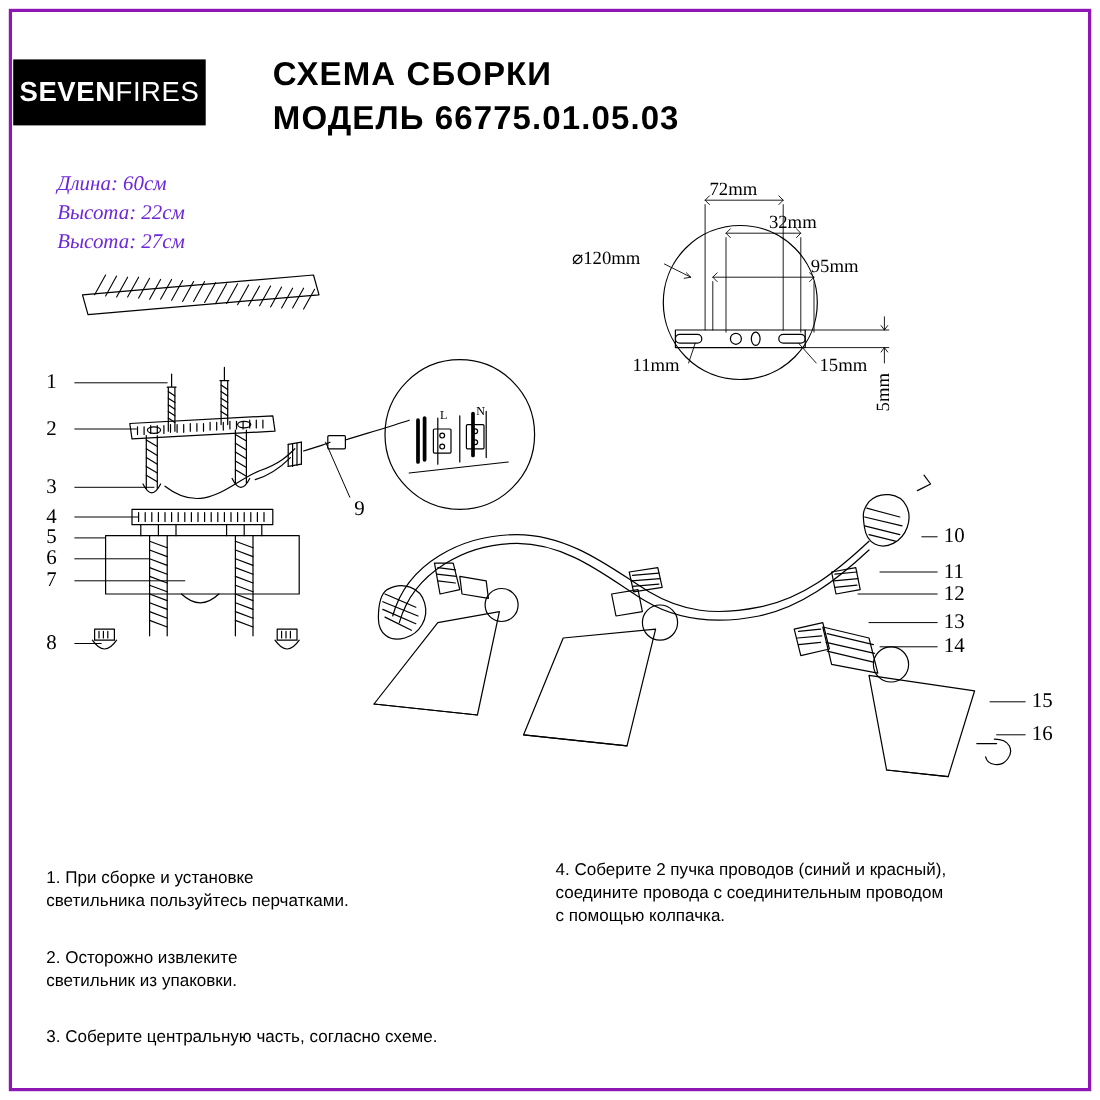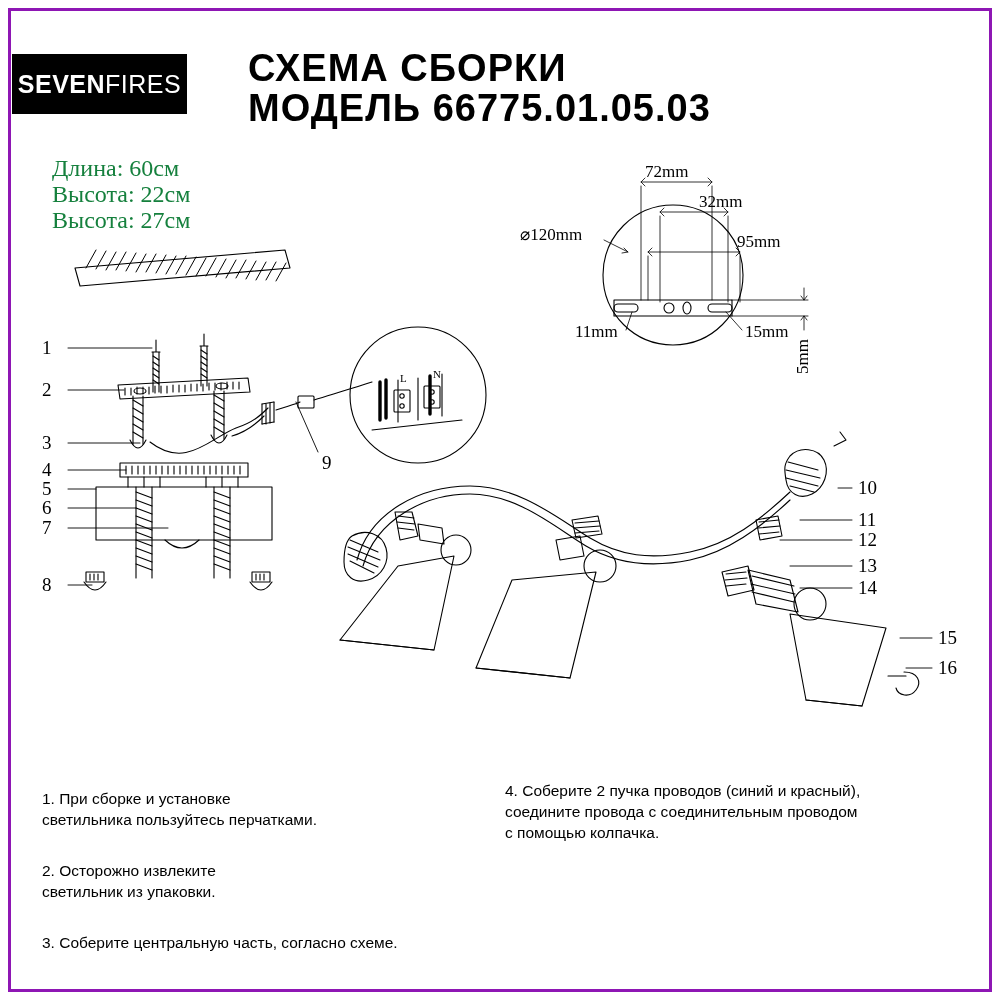--- a/index.html
+++ b/index.html
@@ -47,33 +47,34 @@
   .logo-text span { font-weight: 400; }
 
   .title-block {
     position: absolute;
     left: 248px; top: 48px;
     width: 600px;
   }
   .title-line {
     font-family: "Liberation Sans", sans-serif;
     font-weight: 700;
-    font-size: 38px;
+    font-size: 30px;
     letter-spacing: 1px;
     color: #000;
     line-height: 40px;
     white-space: nowrap;
   }
 
   .dims {
     position: absolute;
     left: 52px; top: 155px;
-    font-size: 24px;
+    font-size: 19px;
     line-height: 26px;
-    color: #15803d;
+    color: #6d28d9;
+    font-style: italic;
   }
 
   
   svg.draw {
     position: absolute;
     left: 0; top: 0;
     width: 1000px; height: 1000px;
     overflow: visible;
   }
 

